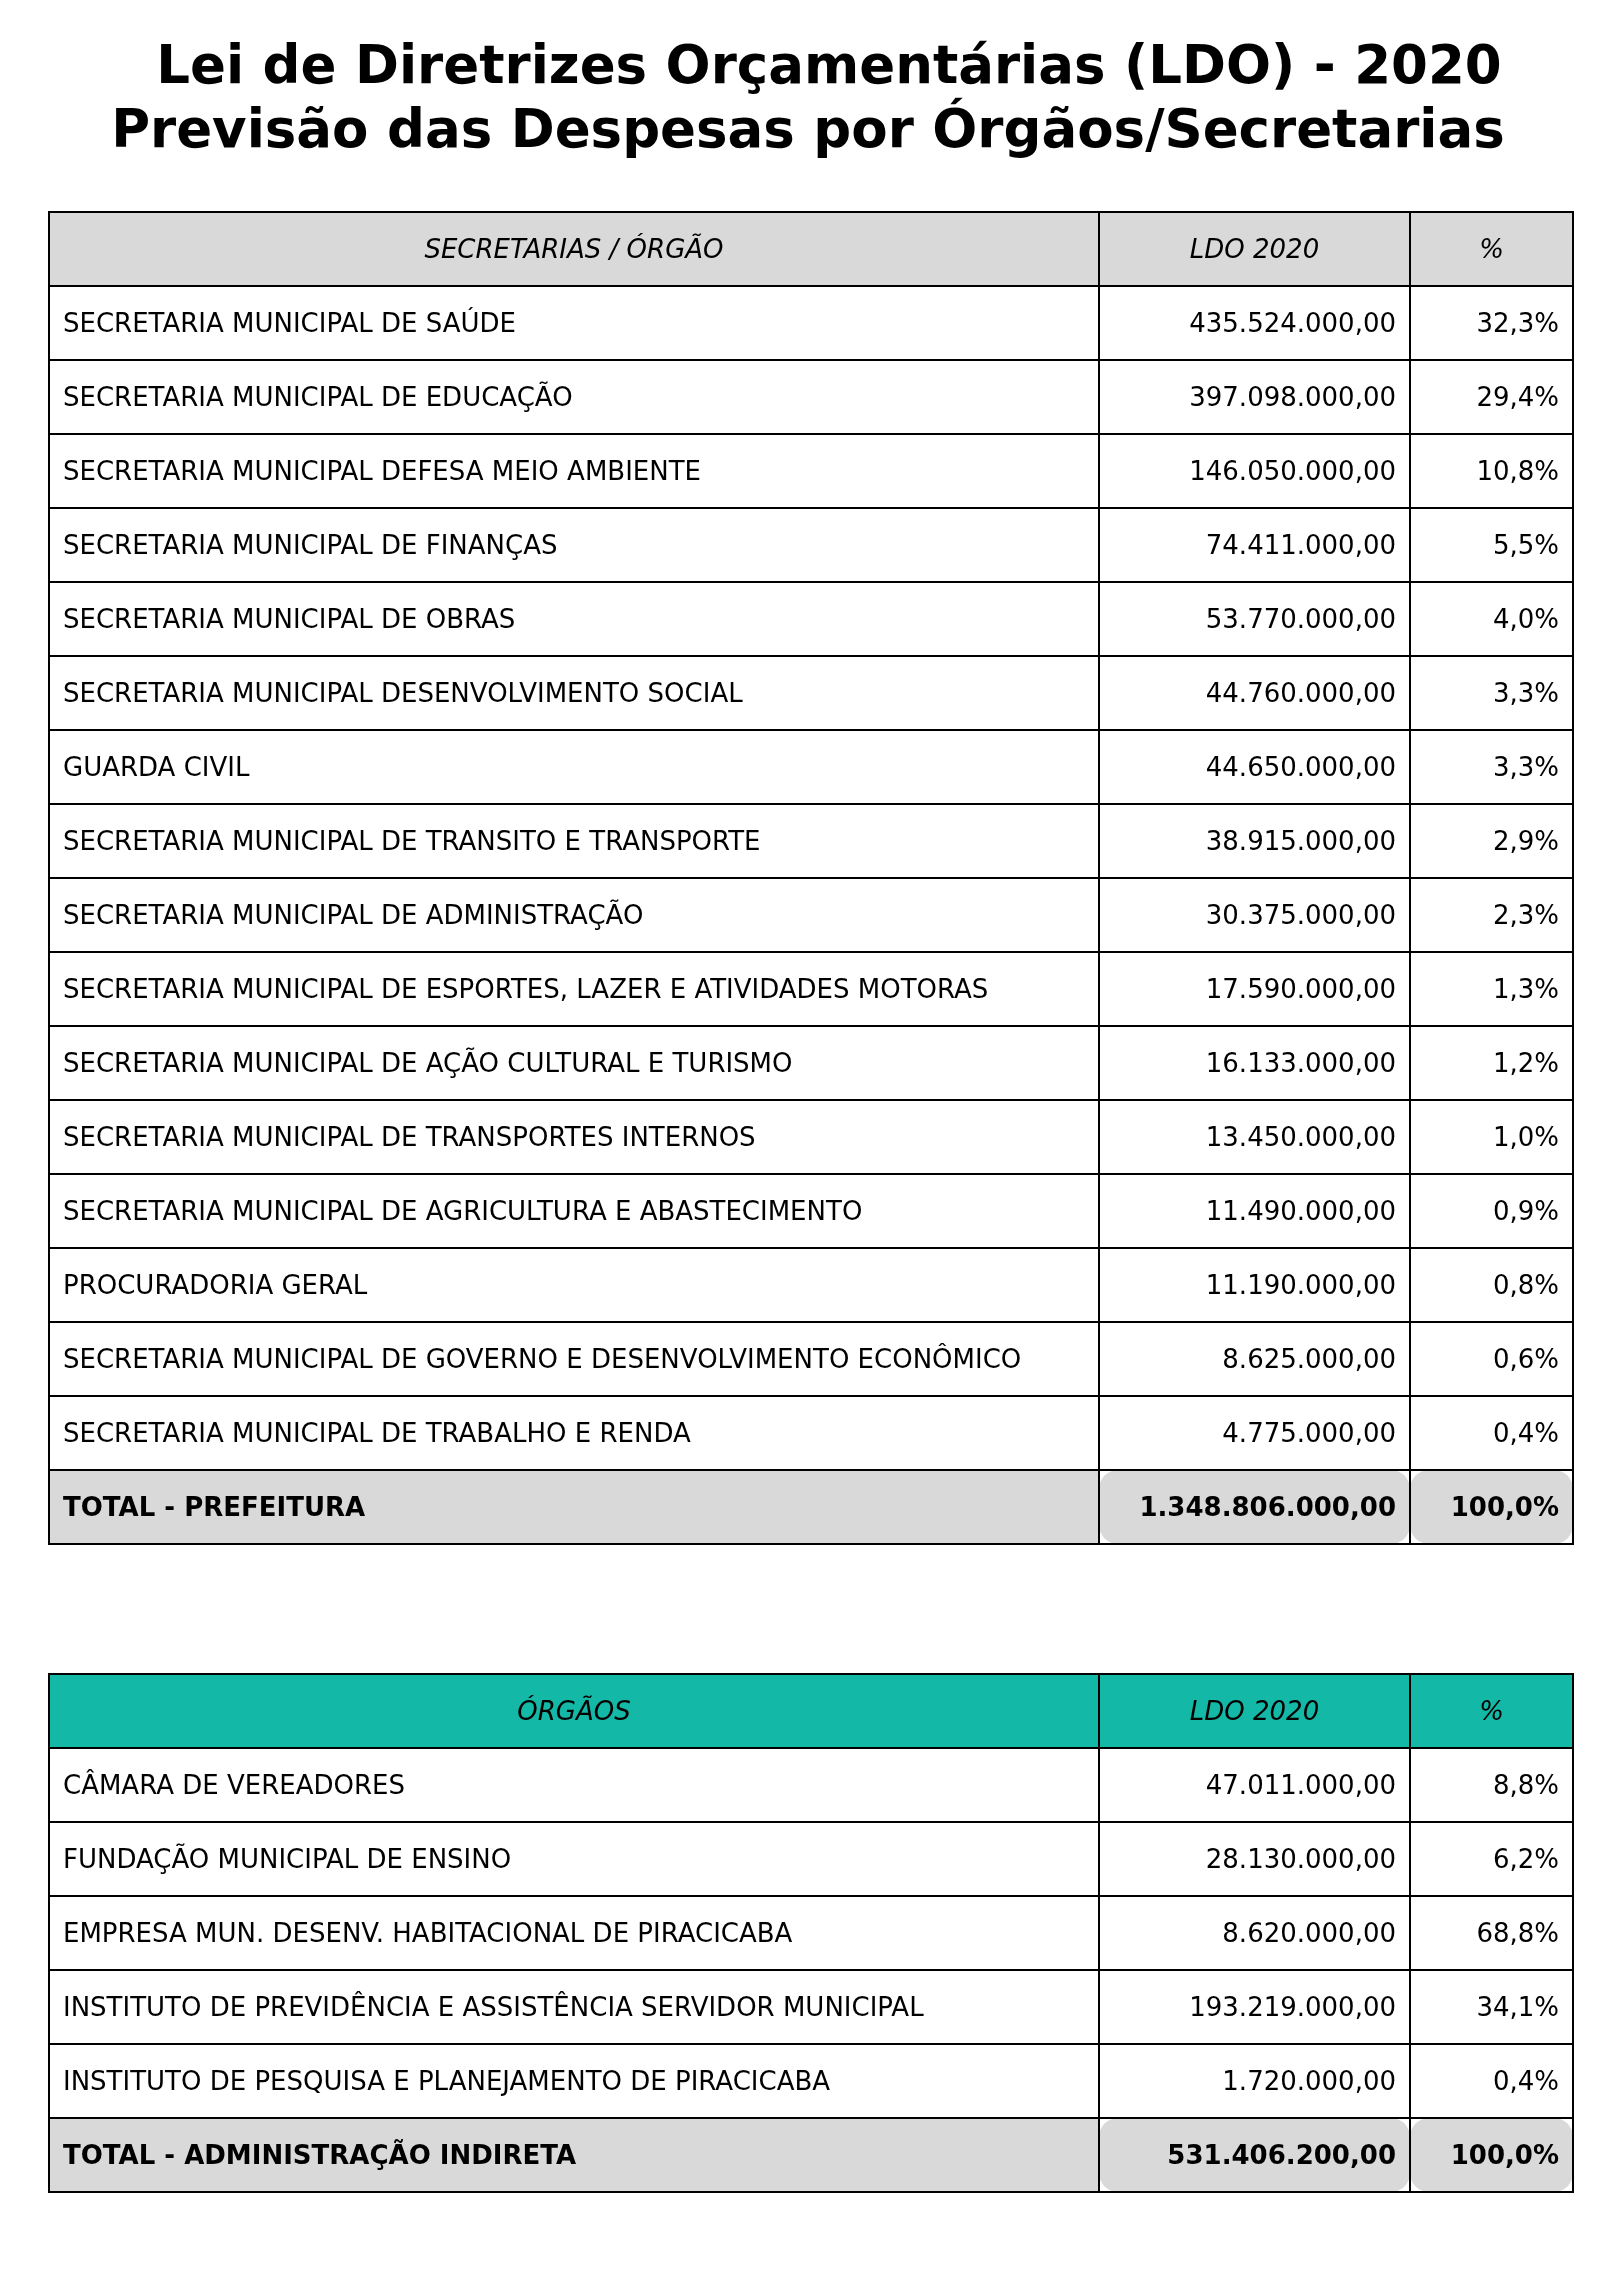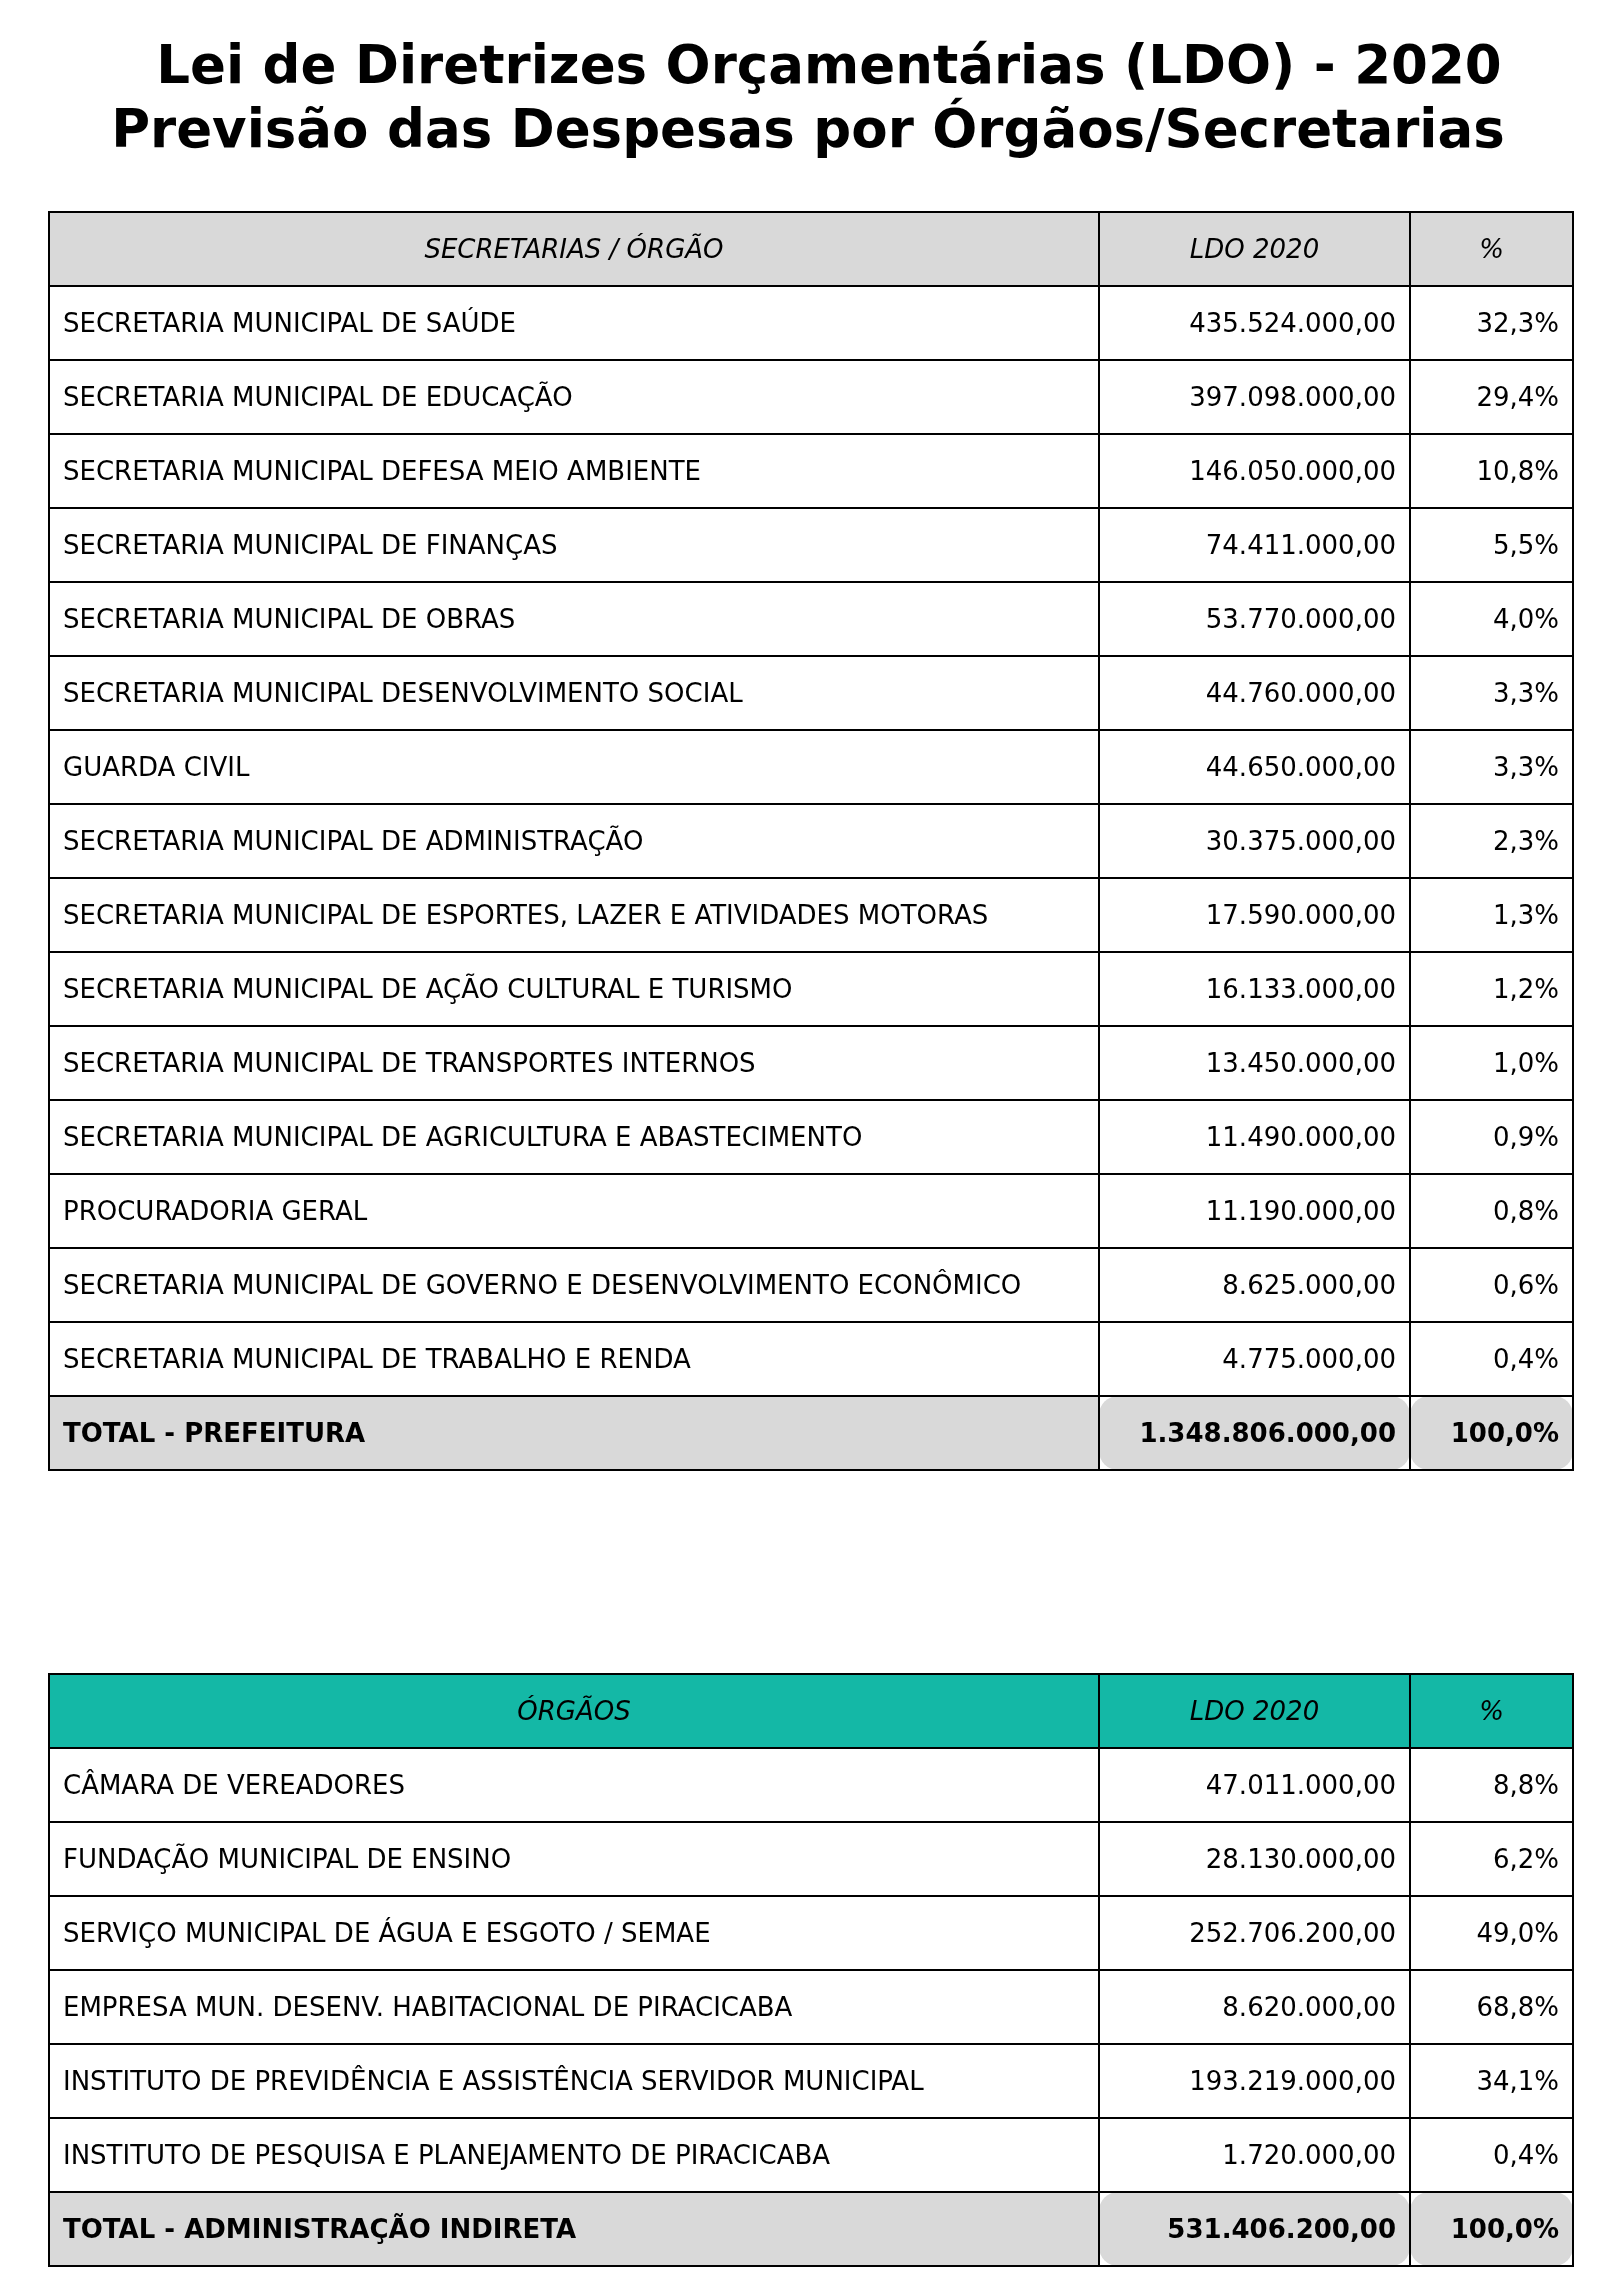--- a/index.html
+++ b/index.html
@@ -74,20 +74,25 @@
         <td>SECRETARIA MUNICIPAL DESENVOLVIMENTO SOCIAL</td>
         <td class="num">44.760.000,00</td>
         <td class="num">3,3%</td>
       </tr>
       <tr>
         <td>GUARDA CIVIL</td>
         <td class="num">44.650.000,00</td>
         <td class="num">3,3%</td>
       </tr>
       <tr>
+        <td>SECRETARIA MUNICIPAL DE TRANSITO E TRANSPORTE</td>
+        <td class="num">38.915.000,00</td>
+        <td class="num">2,9%</td>
+      </tr>
+      <tr>
         <td>SECRETARIA MUNICIPAL DE ADMINISTRAÇÃO</td>
         <td class="num">30.375.000,00</td>
         <td class="num">2,3%</td>
       </tr>
       <tr>
         <td>SECRETARIA MUNICIPAL DE ESPORTES, LAZER E ATIVIDADES MOTORAS</td>
         <td class="num">17.590.000,00</td>
         <td class="num">1,3%</td>
       </tr>
       <tr>
@@ -148,25 +153,20 @@
         <td>CÂMARA DE VEREADORES</td>
         <td class="num">47.011.000,00</td>
         <td class="num">8,8%</td>
       </tr>
       <tr>
         <td>FUNDAÇÃO MUNICIPAL DE ENSINO</td>
         <td class="num">28.130.000,00</td>
         <td class="num">6,2%</td>
       </tr>
       <tr>
-        <td>SERVIÇO MUNICIPAL DE ÁGUA E ESGOTO / SEMAE</td>
-        <td class="num">252.706.200,00</td>
-        <td class="num">49,0%</td>
-      </tr>
-      <tr>
         <td>EMPRESA MUN. DESENV. HABITACIONAL DE PIRACICABA</td>
         <td class="num">8.620.000,00</td>
         <td class="num">68,8%</td>
       </tr>
       <tr>
         <td>INSTITUTO DE PREVIDÊNCIA E ASSISTÊNCIA SERVIDOR MUNICIPAL</td>
         <td class="num">193.219.000,00</td>
         <td class="num">34,1%</td>
       </tr>
       <tr>

